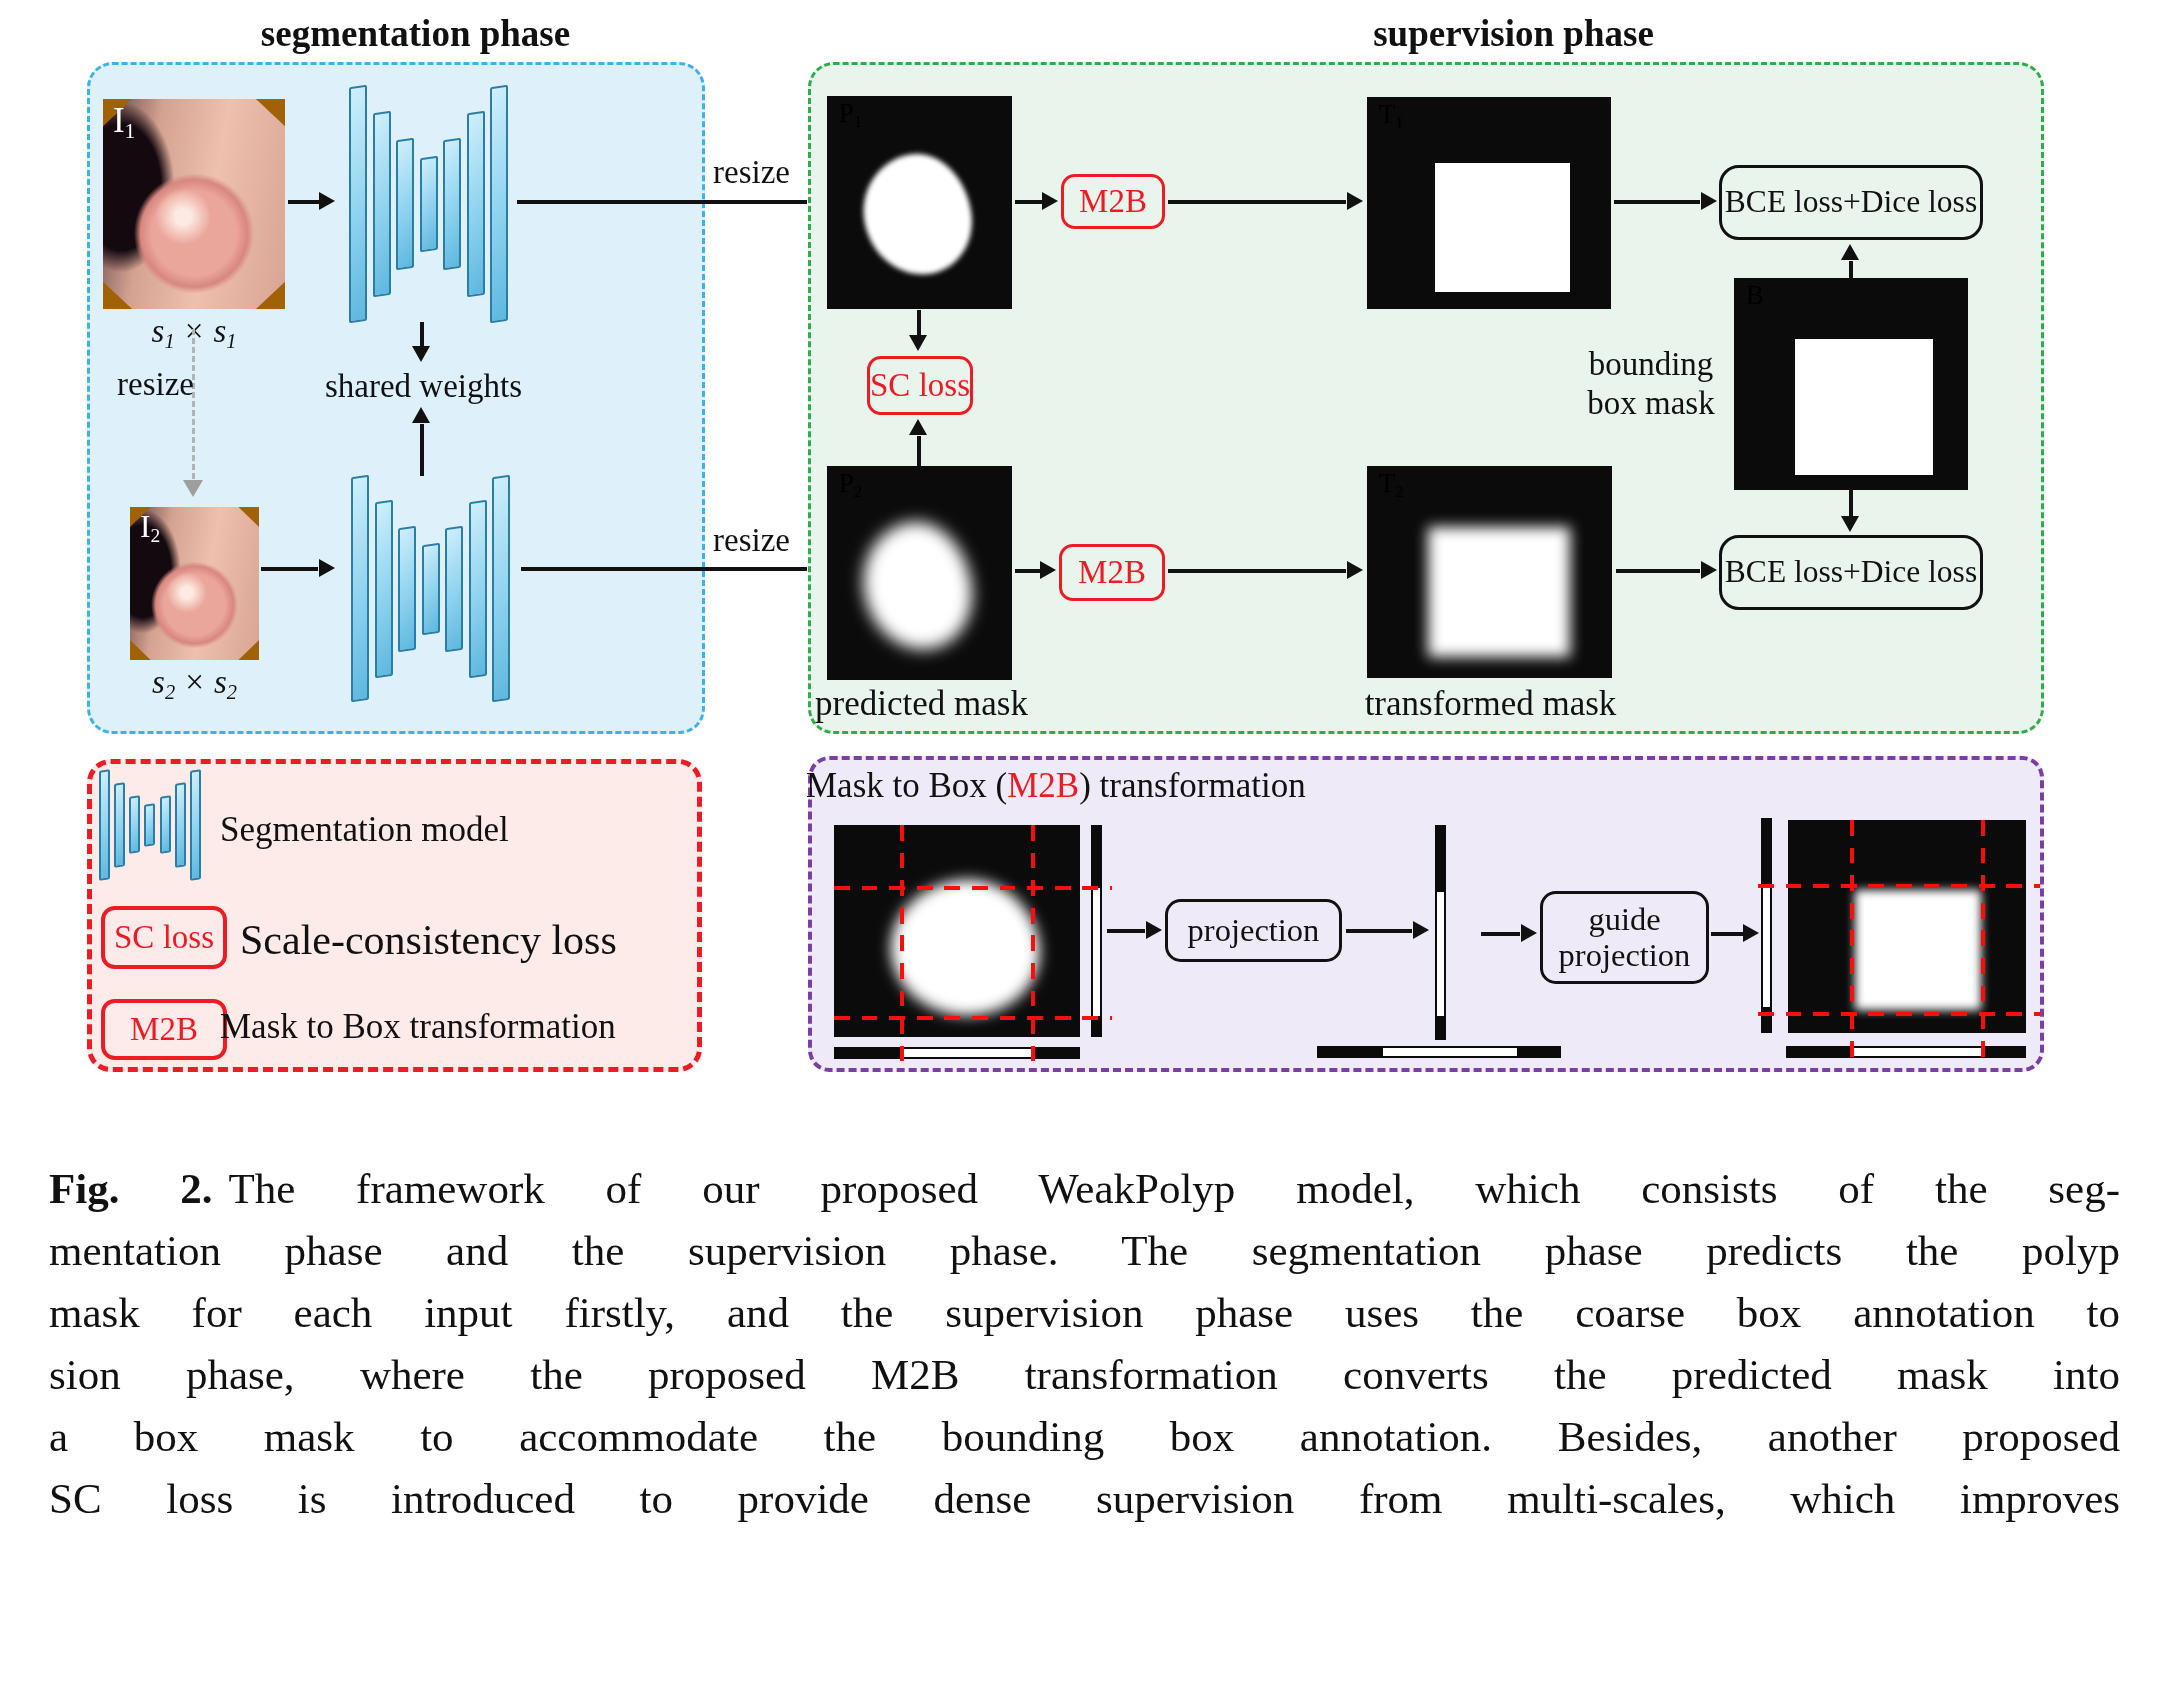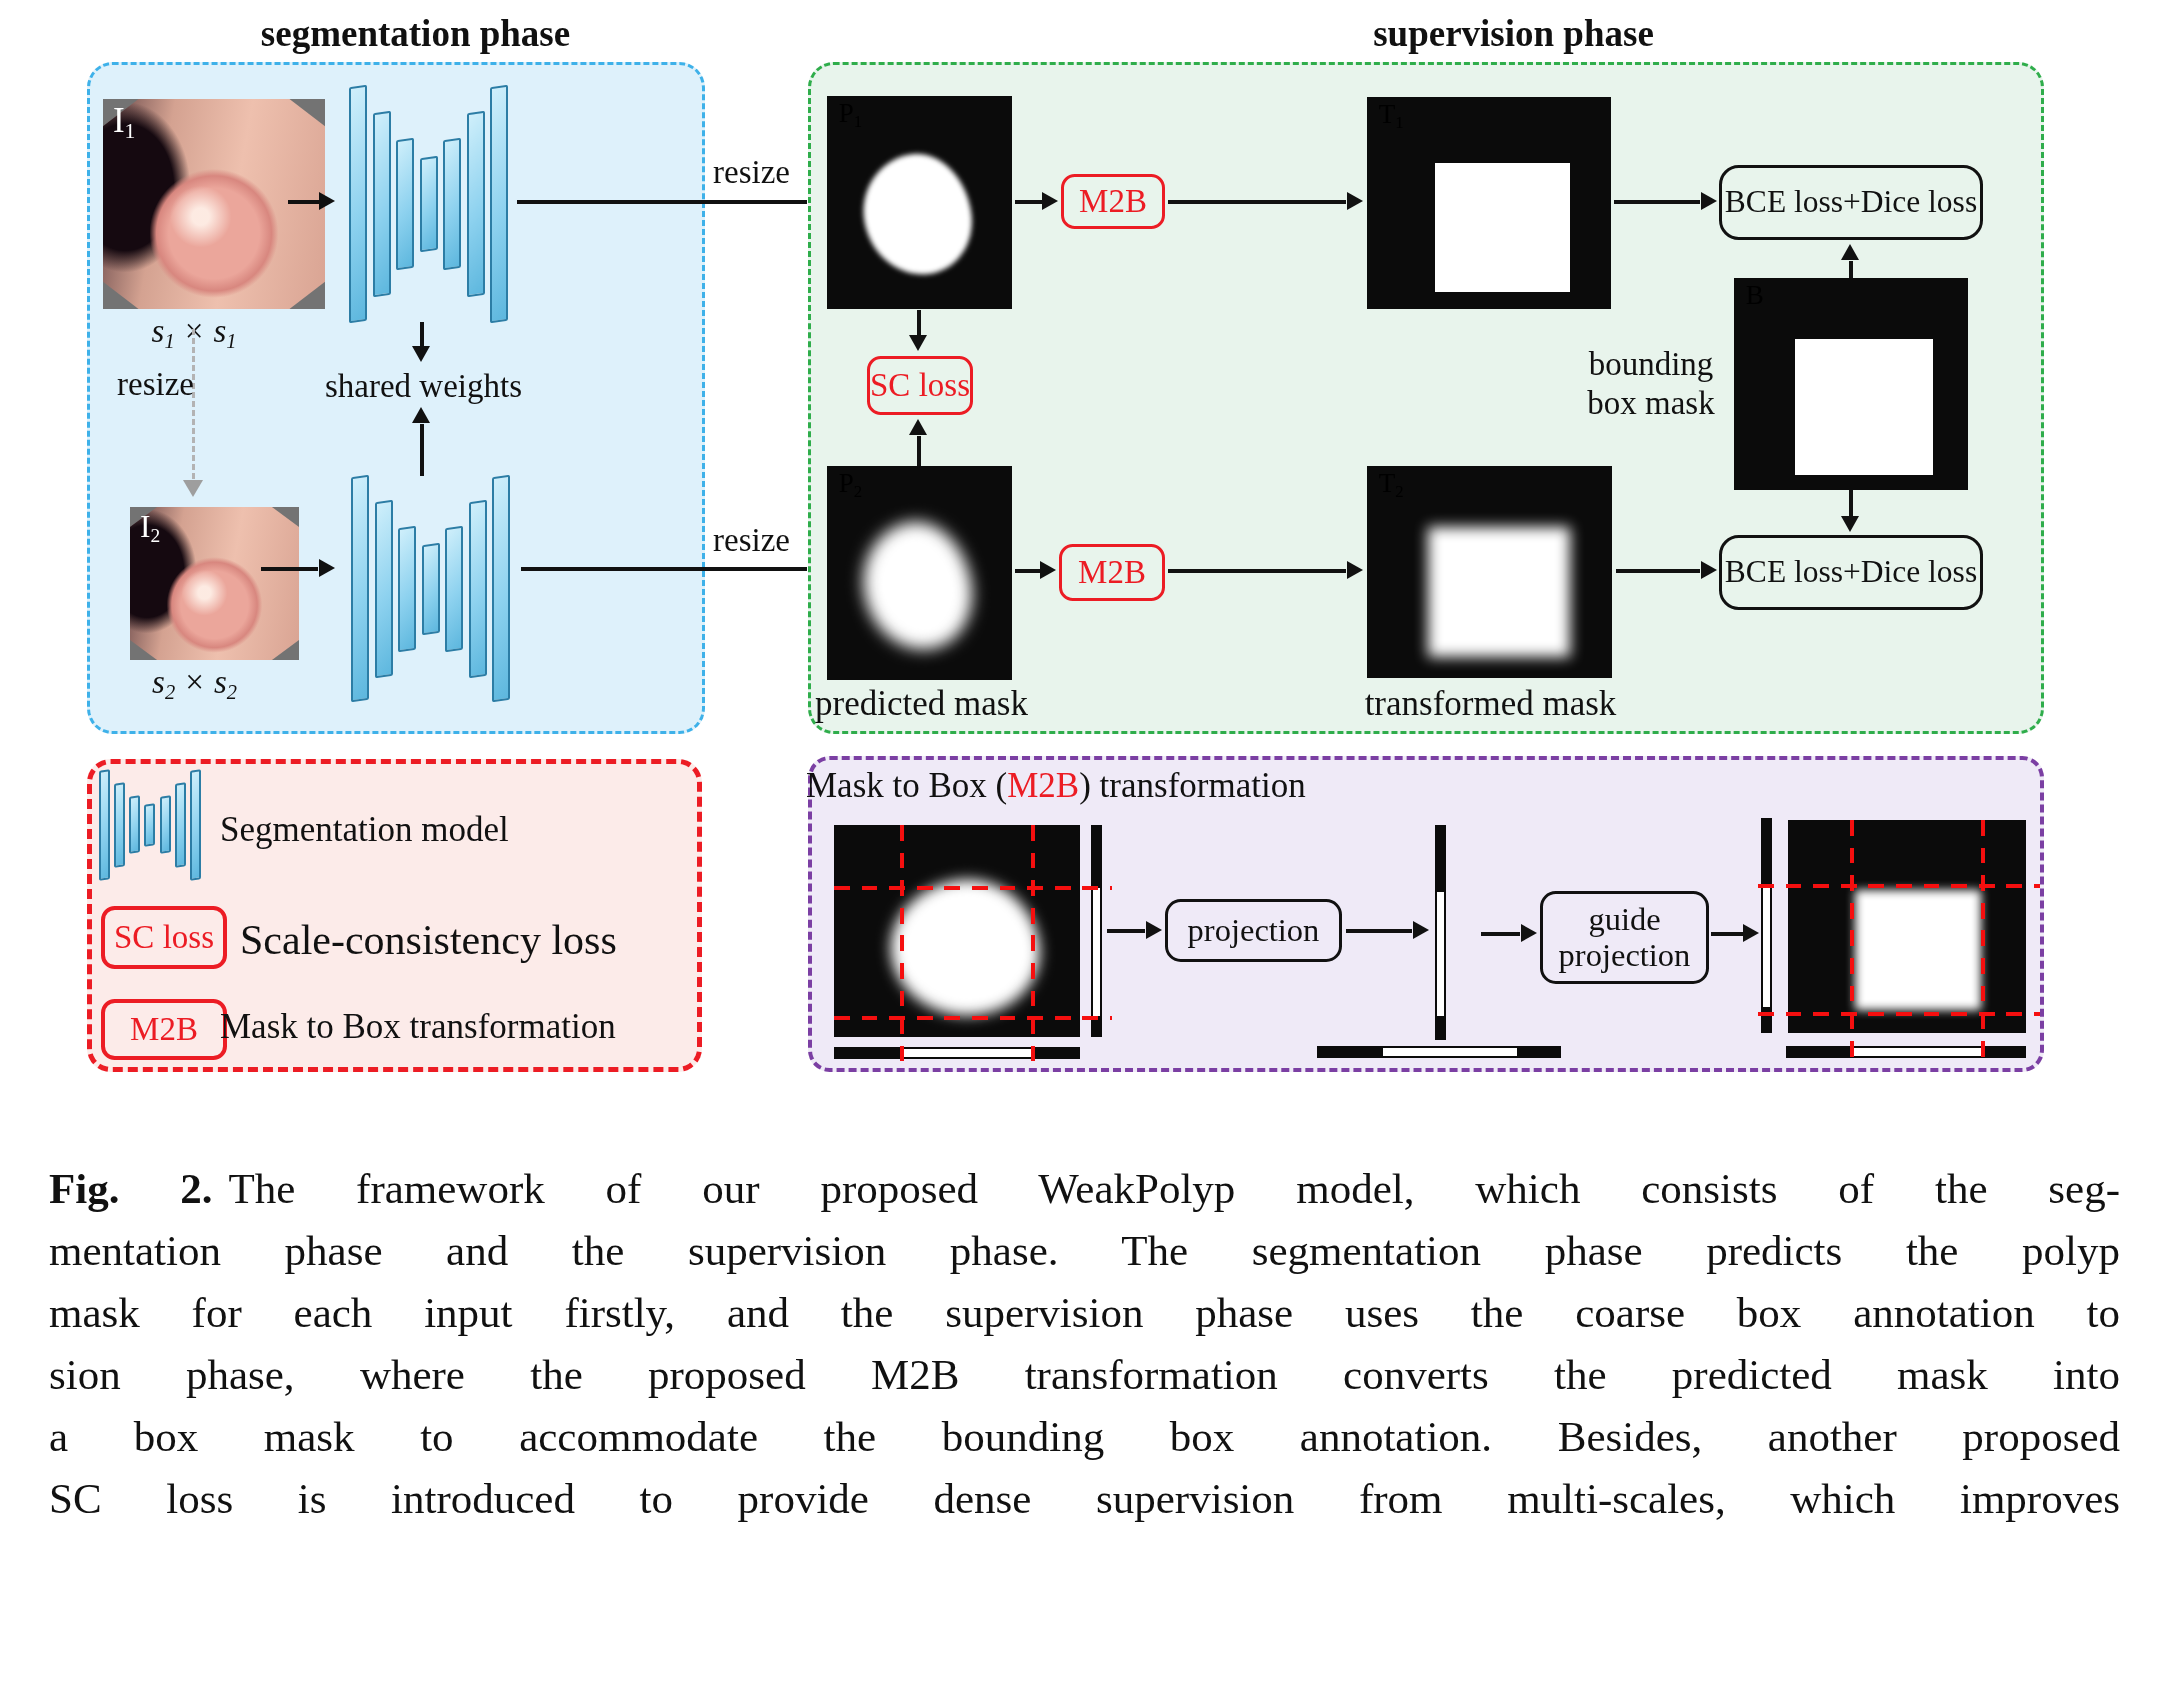--- a/index.html
+++ b/index.html
@@ -15,21 +15,21 @@
                border:5.9px dashed #ec1c24; border-radius:23.6px; }
   .m2b-panel { left:808px; top:756px; width:1236px; height:316px; background:#efeaf7;
                border:4.9px dashed #7b3fa3; border-radius:21.7px; }
 
   .txt { position:absolute; font-size:33px; }
   .ctr { text-align:center; }
   .ital { font-style:italic; }
   sub { font-size:0.62em; vertical-align:-0.28em; }
 
   
-  .endo { position:absolute; background:#737373;padding-left:40px; }
+  .endo { position:absolute; background:#a16207; }
   .endo .view { position:absolute; inset:0;
     clip-path: polygon(16% 0,84% 0,100% 13%,100% 87%,84% 100%,16% 100%,0 87%,0 13%);
     background:
       radial-gradient(circle at 44% 56%, rgba(255,242,234,.9) 0 5%, rgba(255,242,234,0) 18%),
       radial-gradient(circle at 50% 64%, #eba69b 0 26%, #d8877f 33%, rgba(216,135,127,0) 37%),
       radial-gradient(ellipse 42% 58% at 10% 42%, #150910 0 52%, rgba(21,9,16,0) 70%),
       linear-gradient(100deg, #5d3f42 0%, #d4a291 28%, #eec0ae 58%, #d9a493 100%); }
   .endo .ilab { position:absolute; left:9.9px; top:2px; color:#fff; font-size:35px; }
 
   

